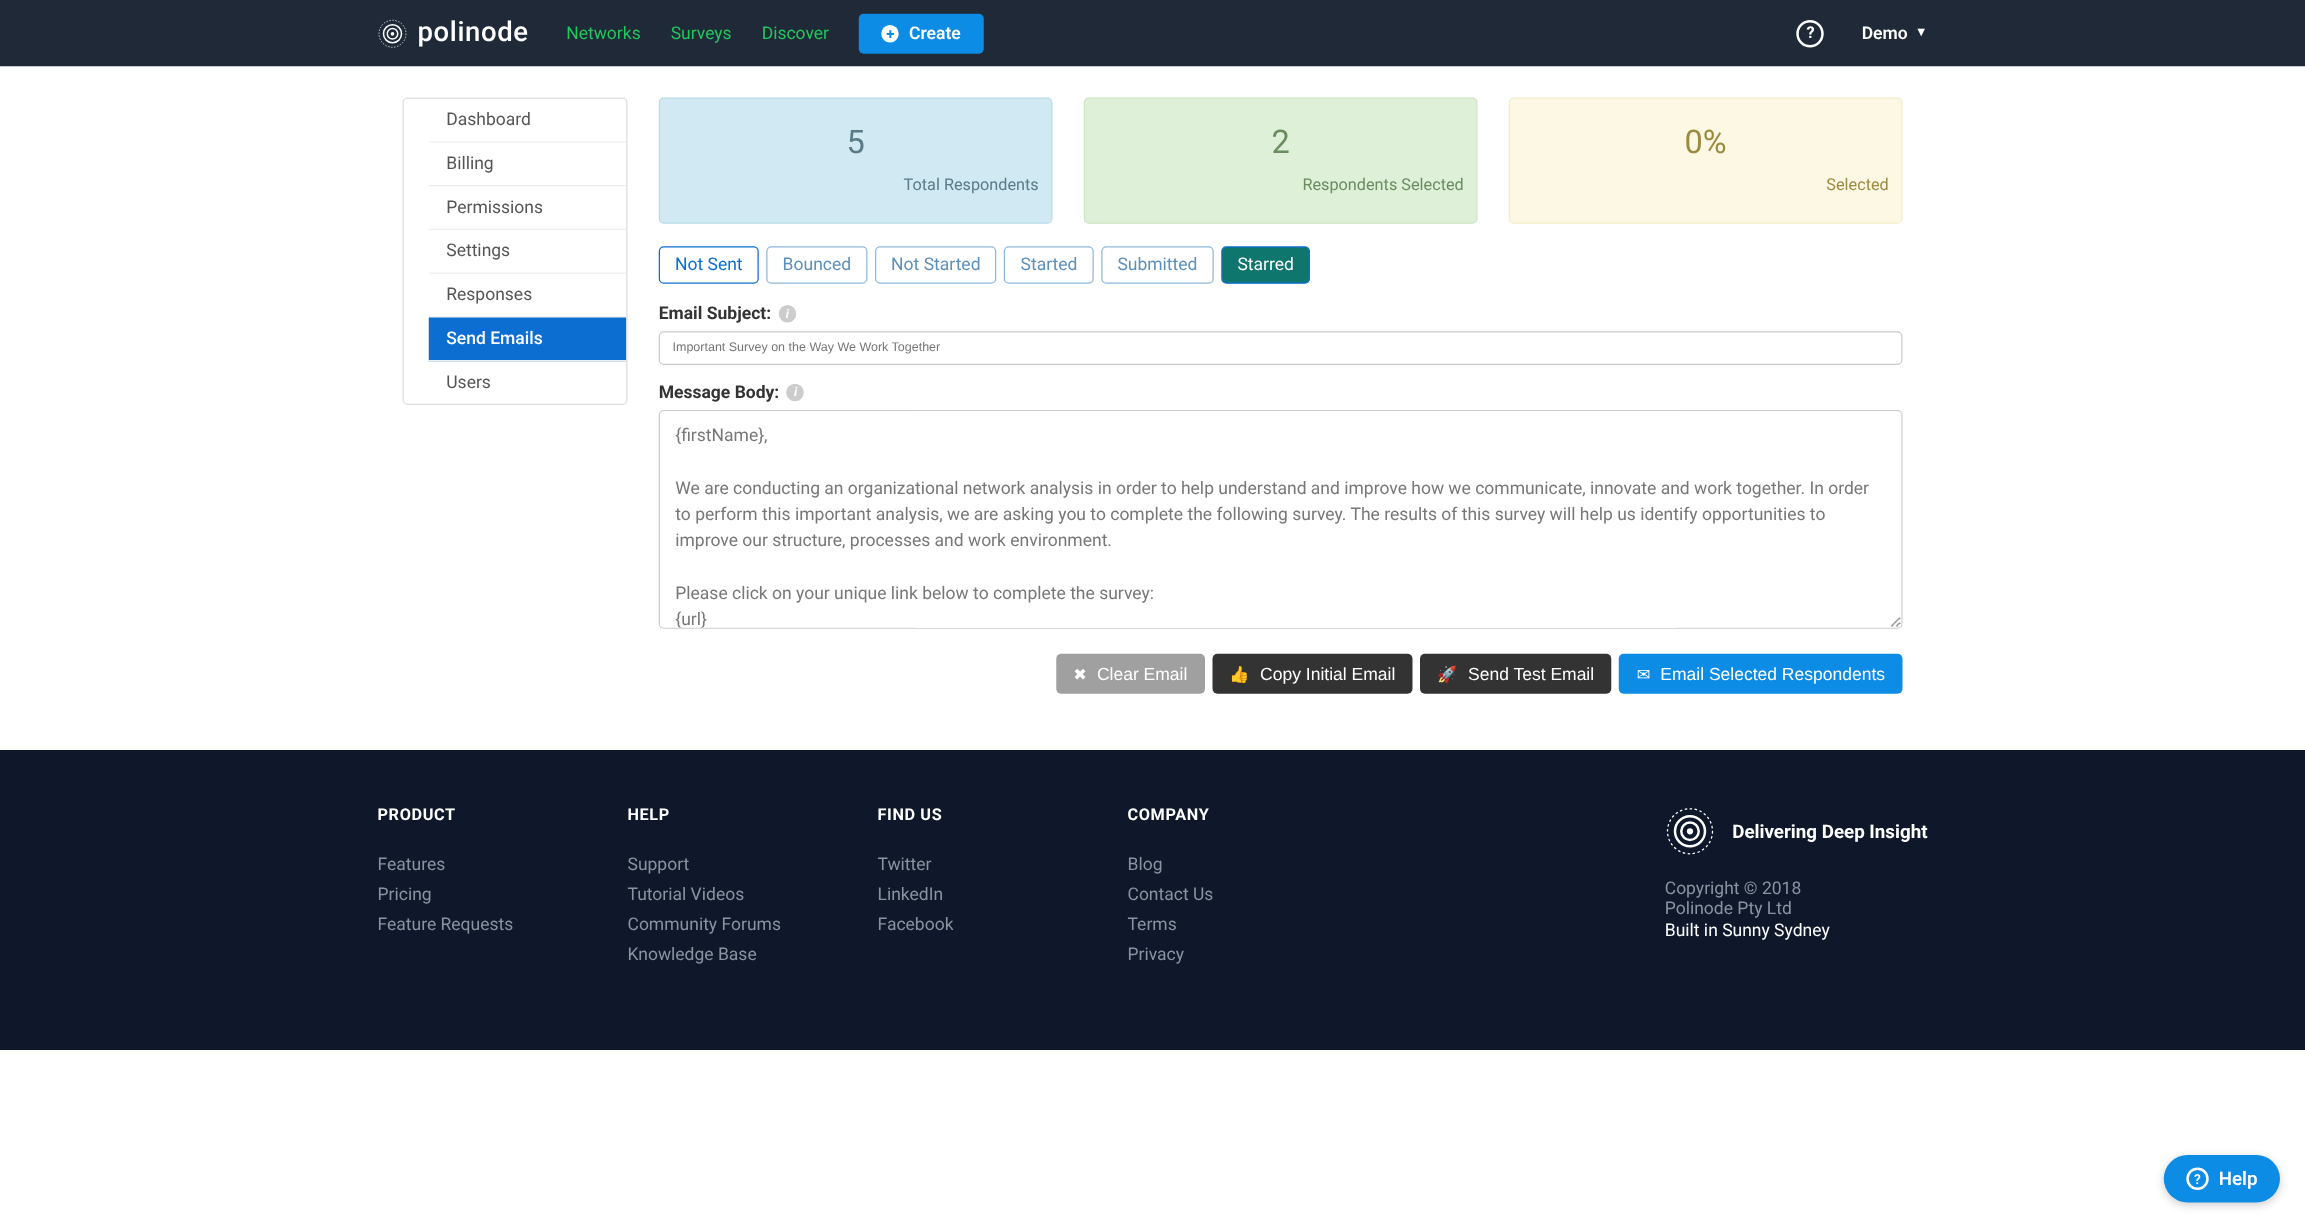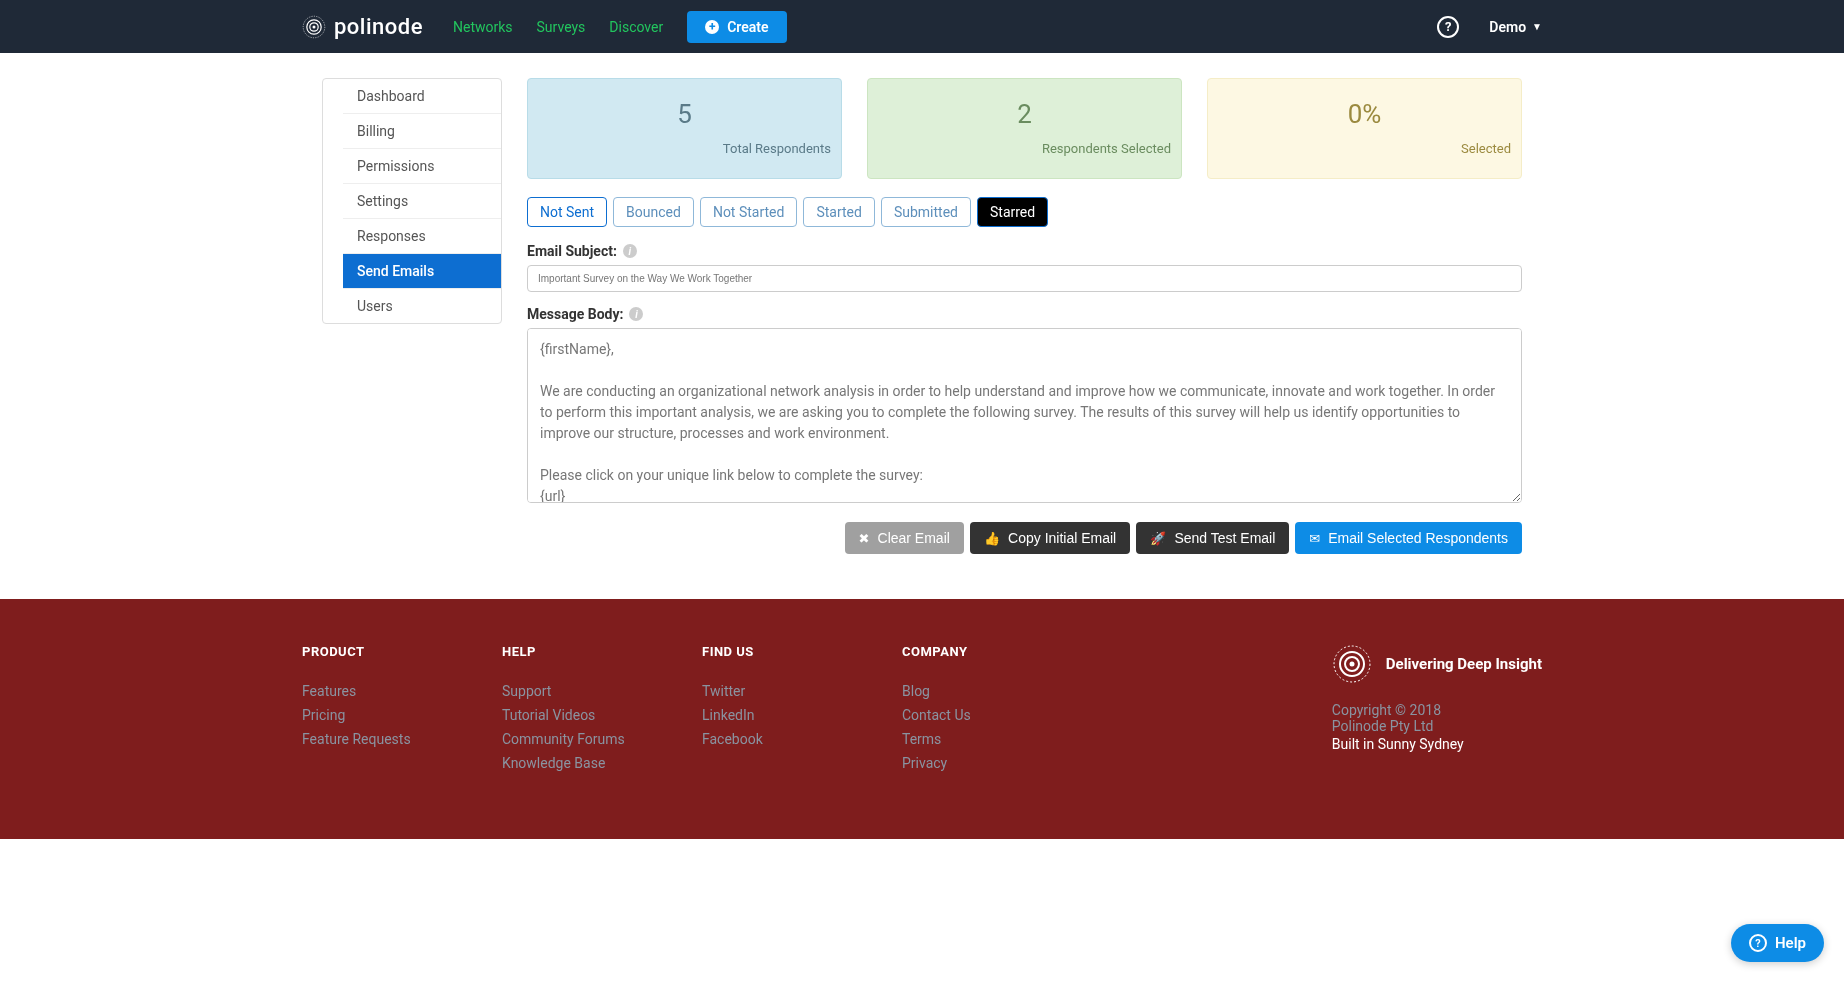--- a/index.html
+++ b/index.html
@@ -38,38 +38,38 @@
 .stat-card.green .stat-num { color: #6a8c5f; }
 .stat-card.yellow .stat-num { color: #9b8a3f; }
 .stat-label { font-size: 13px; color: #5a7a88; text-align: right; }
 .stat-card.green .stat-label { color: #6a8c5f; }
 .stat-card.yellow .stat-label { color: #9b8a3f; }
 
 
 .filter-row { display: flex; gap: 6px; margin-bottom: 16px; }
 .filter-tab { border: 1px solid #0d6ed1; color: #0d6ed1; background: #fff; padding: 6px 12px; border-radius: 4px; font-size: 14px; cursor: pointer; }
 .filter-tab.outline { border-color: #8fb8d9; color: #5d8fbb; }
-.filter-tab.active { background: #000000; color: #fff; }
+.filter-tab.active { background: #0f766e; color: #fff; }
 
 
 .form-label { font-weight: 700; font-size: 14px; margin-bottom: 6px; display: flex; align-items: center; gap: 6px; }
 .info-icon { width: 14px; height: 14px; border-radius: 50%; background: #ccc; color: #fff; font-size: 10px; display: inline-flex; align-items: center; justify-content: center; font-weight: bold; font-style: italic; }
 .text-input { width: 100%; border: 1px solid #ccc; border-radius: 4px; padding: 7px 10px; font-size: 10px; color: #777; margin-bottom: 14px; }
 .textarea { width: 100%; border: 1px solid #ccc; border-radius: 4px; padding: 10px 12px; font-size: 14px; color: #777; height: 175px; resize: vertical; font-family: inherit; line-height: 1.5; overflow-y: scroll; }
 
 
 .action-row { display: flex; gap: 6px; justify-content: flex-end; margin-top: 16px; }
 .btn { padding: 8px 14px; border-radius: 4px; font-size: 14px; border: none; cursor: pointer; display: flex; align-items: center; gap: 8px; color: #fff; font-weight: 500; }
 .btn-gray { background: #a0a0a0; }
 .btn-dark { background: #333; }
 .btn-blue { background: #0d8ce6; }
 .btn-icon { font-size: 13px; }
 
 
-.footer { background: #7f1d1d; padding: 45px 20px 60px; margin-top: 5px; }
+.footer { background: #0f172a; padding: 45px 20px 60px; margin-top: 5px; }
 .footer-inner { max-width: 1240px; margin: 0 auto; display: flex; gap: 60px; }
 .footer-col { min-width: 140px; }
 .footer-col h4 { color: #fff; font-size: 13px; font-weight: 700; margin-bottom: 24px; letter-spacing: 0.5px; }
 .footer-col a, .footer-col div { color: #8a93a0; font-size: 14px; display: block; margin-bottom: 8px; cursor: pointer; }
 .footer-brand { margin-left: auto; color: #8a93a0; }
 .footer-brand-row { display: flex; align-items: center; gap: 14px; margin-bottom: 18px; }
 .footer-tagline { color: #fff; font-weight: 700; font-size: 15px; }
 .footer-brand div { cursor: default; }
 .footer-built { color: #fff; margin-top: 2px; }
 

